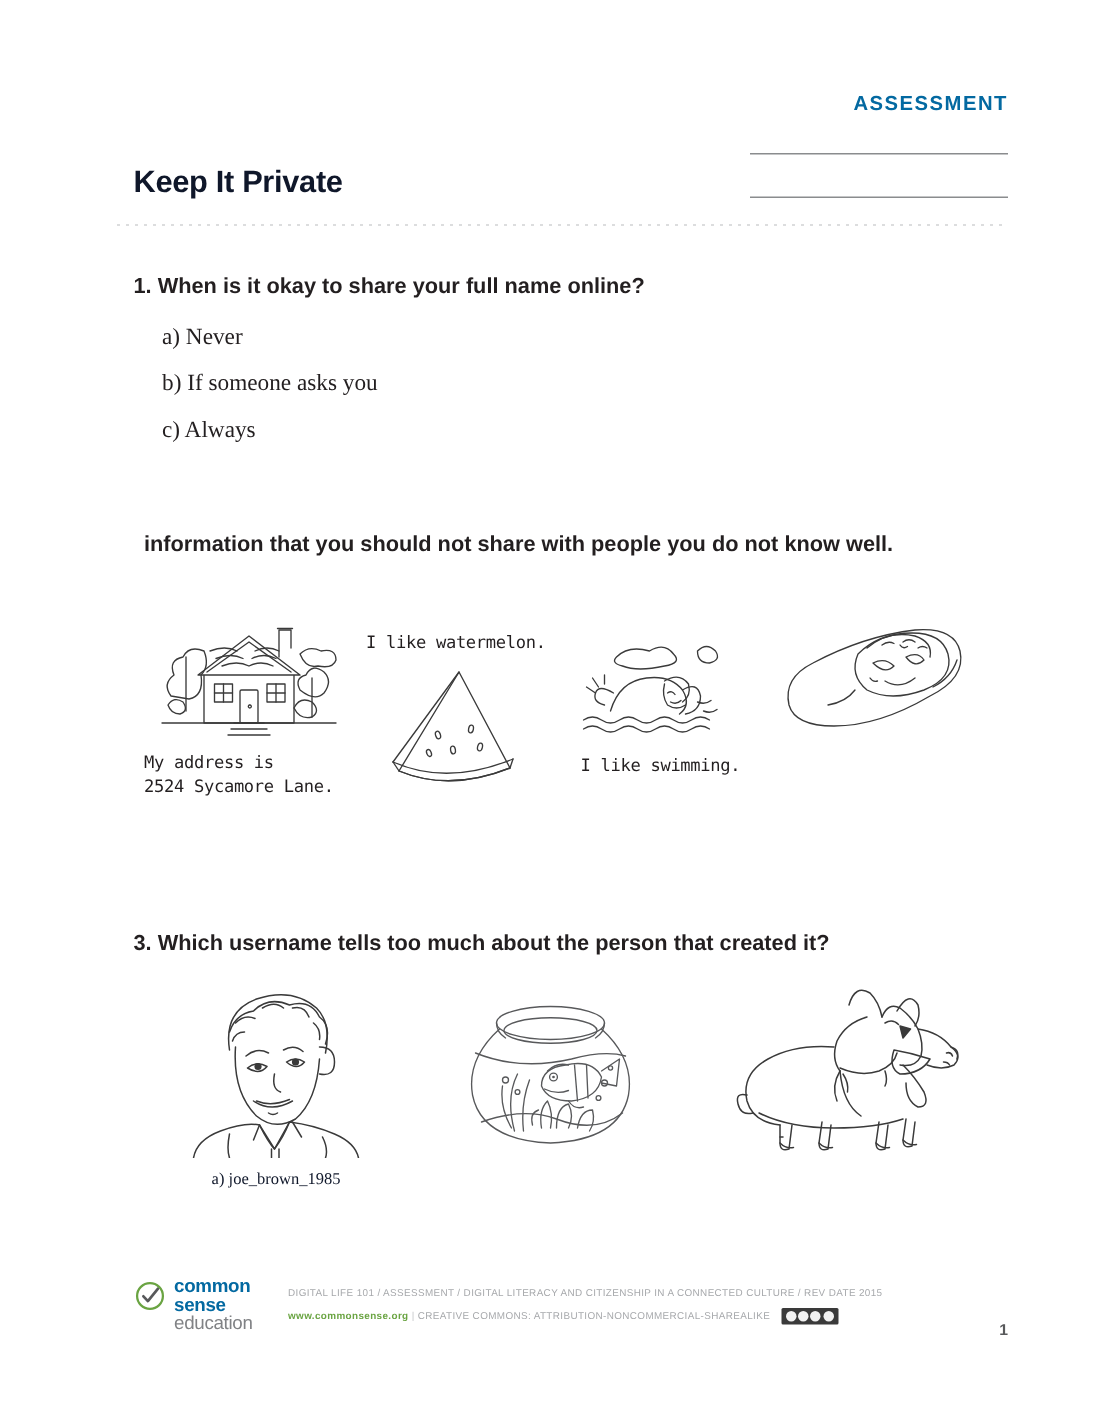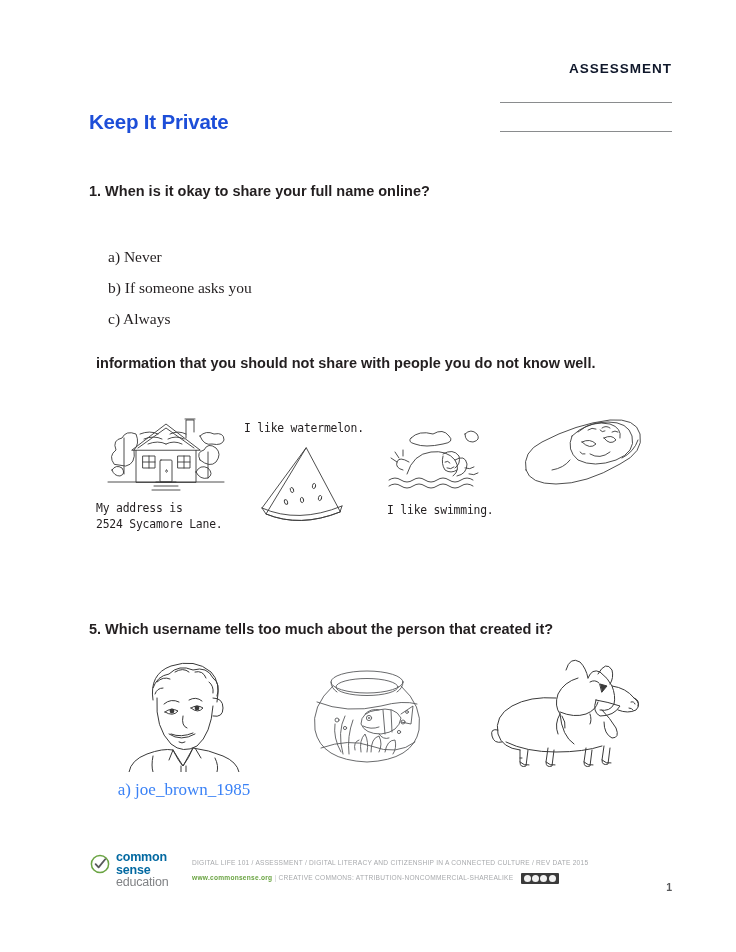--- a/index.html
+++ b/index.html
@@ -22,40 +22,40 @@
     left: 0; top: 0; right: 0;
     height: 150px;
   }
   .assessment-label {
     position: absolute;
     right: 64px;
     top: 61px;
     font-size: 13.5px;
     font-weight: bold;
     letter-spacing: 1.0px;
-    color: #0f172a;
+    color: #0369a1;
   }
   .rule-line {
     position: absolute;
     right: 64px;
     width: 172px;
     height: 1px;
     background: #8a8c8e;
   }
   .rule-line.l1 { top: 102px; }
   .rule-line.l2 { top: 131px; }
 
   .page-title {
     position: absolute;
     left: 89px;
     top: 110px;
     font-size: 20.5px;
     font-weight: bold;
     letter-spacing: -0.2px;
-    color: #1d4ed8;
+    color: #0f172a;
     margin: 0;
   }
 
   .dotted-divider {
     position: absolute;
     left: 76px;
     right: 64px;
     top: 149px;
     height: 2px;
     background-image: radial-gradient(#b9bbbd 0.8px, transparent 0.9px);
@@ -79,21 +79,20 @@
   #q1 { top: 180px; }
   #q2 { top: 352px; }
   #q3 { top: 618px; }
 
   .options {
     position: absolute;
     left: 108px;
     font-family: "Liberation Serif", serif;
     font-size: 15.5px;
     color: #231f20;
-    margin-top: 32px;
   }
   #q1-options { top: 216px; }
   .options .opt { margin-bottom: 13px; }
 
   
   .strip2 {
     position: absolute;
     left: 96px;
     top: 408px;
     width: 580px;
@@ -135,22 +134,22 @@
     position: absolute;
     text-align: center;
   }
   #card3-a { left: 8px; top: 0; width: 160px; }
   #card3-b { left: 186px; top: 2px; width: 170px; }
   #card3-c { left: 368px; top: 0; width: 215px; }
 
   .card3 .art-wrap { height: 122px; display: flex; align-items: flex-end; justify-content: center; }
   .username {
     font-family: "Liberation Serif", serif;
-    font-size: 17px;
-    color: #3b82f6;
+    font-size: 11px;
+    color: #0f172a;
     margin-top: 8px;
     white-space: nowrap;
   }
 
   
   .footer {
     position: absolute;
     left: 0; right: 0;
     top: 845px;
     height: 70px;
@@ -328,21 +327,21 @@
         <path d="M74 46 Q84 52 94 44"></path>
         <path d="M72 22 q4 -3 8 -1 M86 20 q4 -3 8 0 M96 24 q3 -2 6 0"></path>
         <path d="M64 44 q2 3 5 2 M84 22 q2 3 5 1"></path>
         <path d="M54 52 Q48 60 36 62"></path>
         <path d="M106 50 Q118 44 122 32"></path>
       </g>
     </svg>
   </div>
 </div>
 
-<div class="question" id="q3">5. Which username tells too much about the person that created it?</div>
+<div class="question" id="q3">3. Which username tells too much about the person that created it?</div>
 
 <div class="strip3">
 
   <div class="card3" id="card3-a">
     <div class="art-wrap">
       <svg width="122" height="118" viewBox="0 0 122 118">
         <g fill="none" stroke="#3a3a3a" stroke-width="1" stroke-linecap="round" stroke-linejoin="round">
           <path d="M30 46 Q26 20 48 12 Q72 4 88 18 Q98 28 94 48"></path>
           <path d="M30 34 Q34 22 46 20 Q56 10 70 16 Q84 12 90 24 Q98 30 94 42"></path>
           <path d="M34 28 q6 -6 13 -3 M52 18 q8 -5 14 0 M72 18 q8 -2 11 6 M86 28 q5 4 4 11 M32 40 q2 -6 8 -6"></path>

